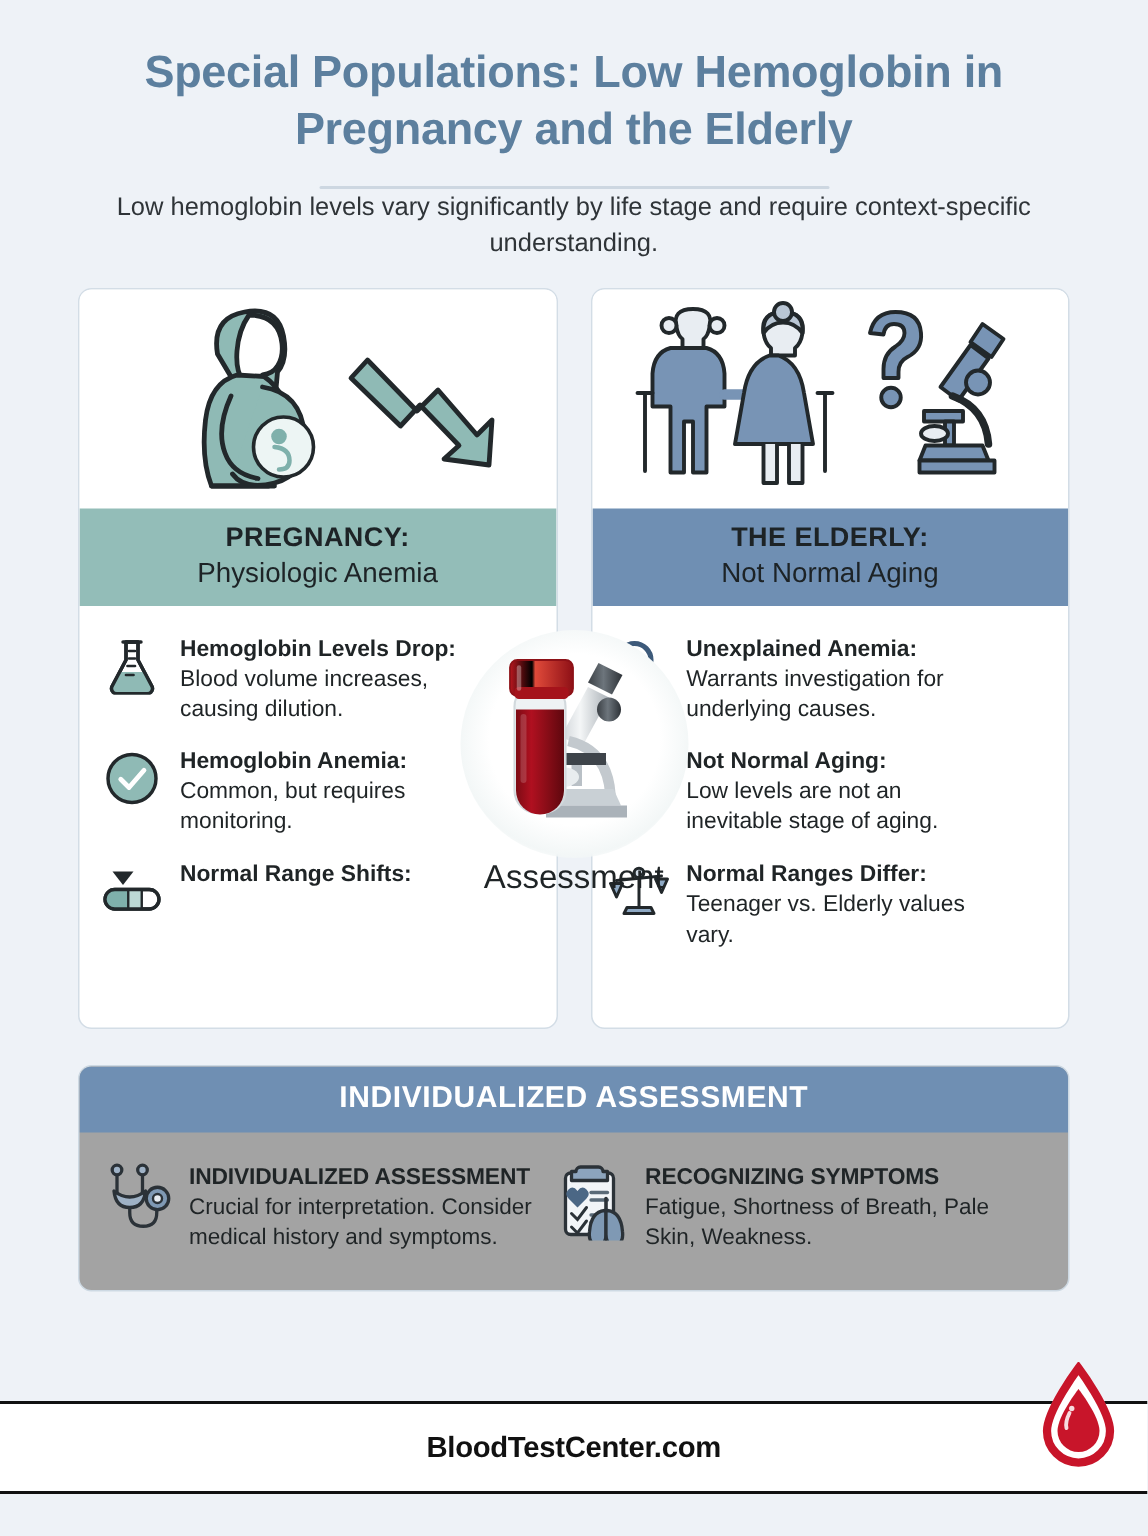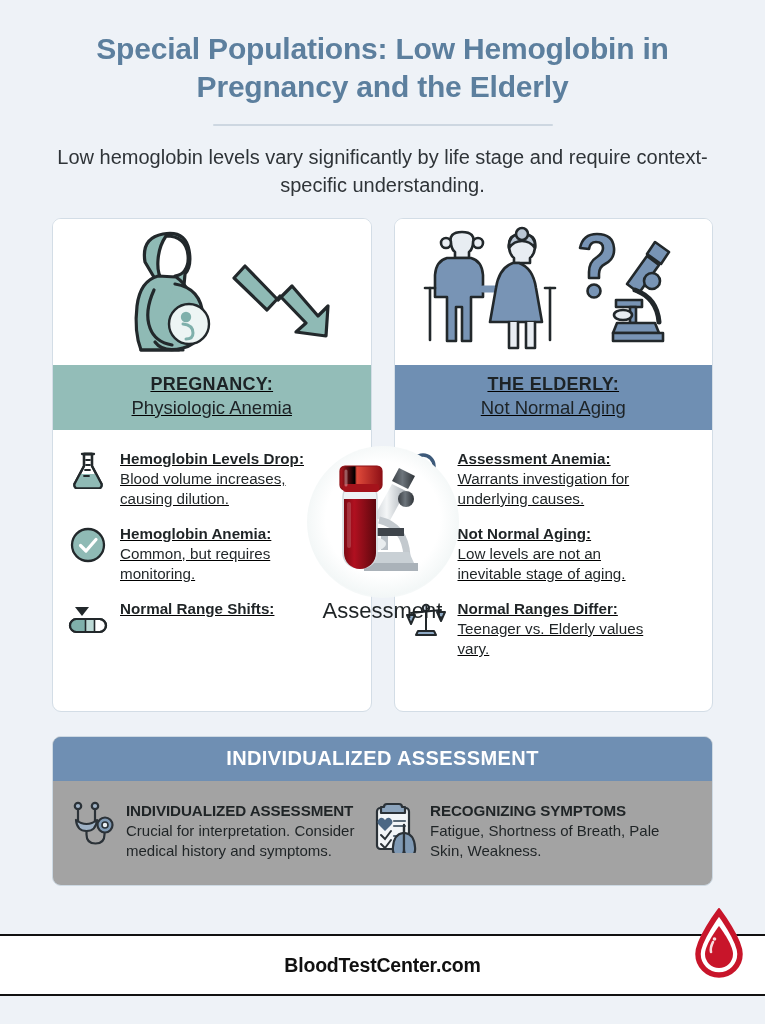--- a/index.html
+++ b/index.html
@@ -34,33 +34,31 @@
     letter-spacing: -0.2px;
   }
   .title-divider {
     width: 340px;
     height: 2px;
     background: #cdd7e1;
     margin: 17px auto 0 auto;
     border-radius: 1px;
   }
   .subtitle {
-    margin-top: 17px;
     color: #2f3438;
-    font-size: 20px;
+    font-size: 17px;
     line-height: 1.42;
   }
 
   
   .cards {
     margin: 18px 52px 0 52px;
     display: flex;
     gap: 22px;
     position: relative;
-    text-decoration: underline;
   }
   .card {
     width: 320px;
     background: #ffffff;
     border: 1px solid #d3dde6;
     border-radius: 9px;
     overflow: hidden;
     display: flex;
     flex-direction: column;
     height: 494px;
@@ -377,21 +375,21 @@
       <div class="card-list">
 
         <div class="bullet">
           <span class="bullet-ico">
             <svg width="38" height="38" viewBox="0 0 38 38">
               <circle cx="16" cy="15" r="11" fill="none" stroke="#3d5a7a" stroke-width="3.4"></circle>
               <path d="M24 23.5 L33 33" stroke="#3d5a7a" stroke-width="4.6" stroke-linecap="round"></path>
             </svg>
           </span>
           <span class="bullet-txt">
-            <span class="bullet-head">Assessment Anemia:</span>
+            <span class="bullet-head">Unexplained Anemia:</span>
             <span>Warrants investigation for underlying causes.</span>
           </span>
         </div>
 
         <div class="bullet">
           <span class="bullet-ico">
             <svg width="38" height="38" viewBox="0 0 38 38">
               <circle cx="19" cy="19" r="16" fill="#7894b5" stroke="#22282b" stroke-width="2.3"></circle>
               <path d="M16 9.5 h6 v6.5 h6.5 v6 h-6.5 v6.5 h-6 v-6.5 h-6.5 v-6 h6.5 z" fill="#ffffff" stroke="#22282b" stroke-width="1.6" stroke-linejoin="round"></path>
             </svg>

